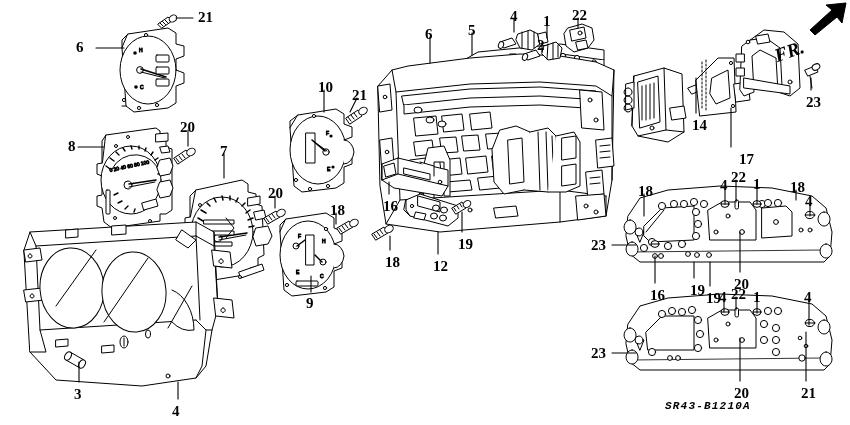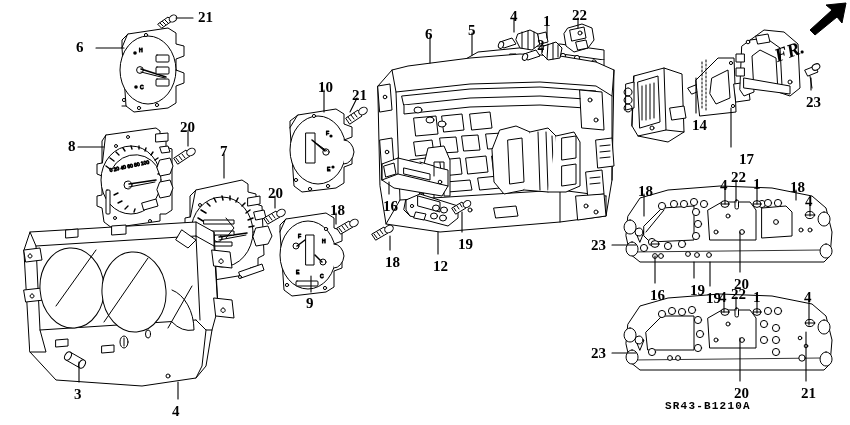--- a/index.html
+++ b/index.html
@@ -22,20 +22,21 @@
     letter-spacing:0px;
   }
   .code{
     position:absolute;
     font-family:"Liberation Mono", monospace;
     font-size:11px;
     letter-spacing:1.2px;
     font-weight:bold;
     color:#000;
     white-space:nowrap;
+    font-style:italic;
   }
   .frtxt{
     position:absolute;
     font-family:"Liberation Serif", serif;
     font-weight:bold;
     font-style:italic;
     font-size:19px;
     color:#000;
     white-space:nowrap;
     transform:rotate(-20deg);

